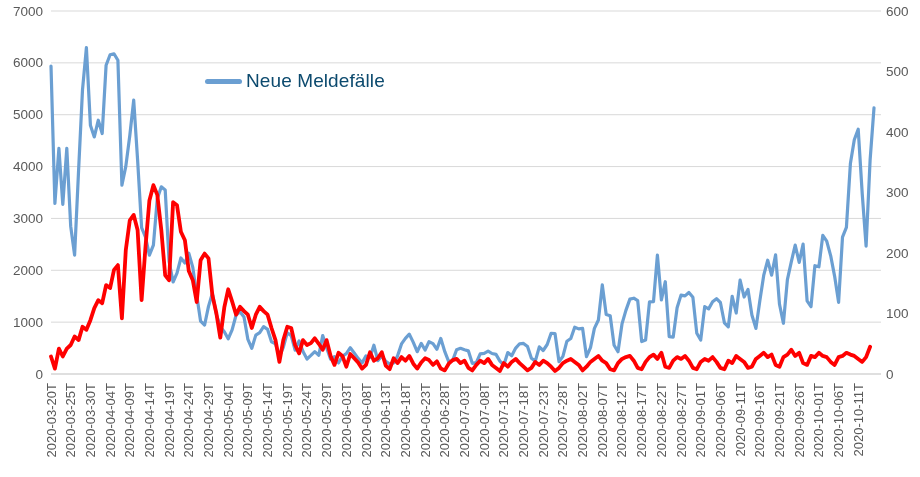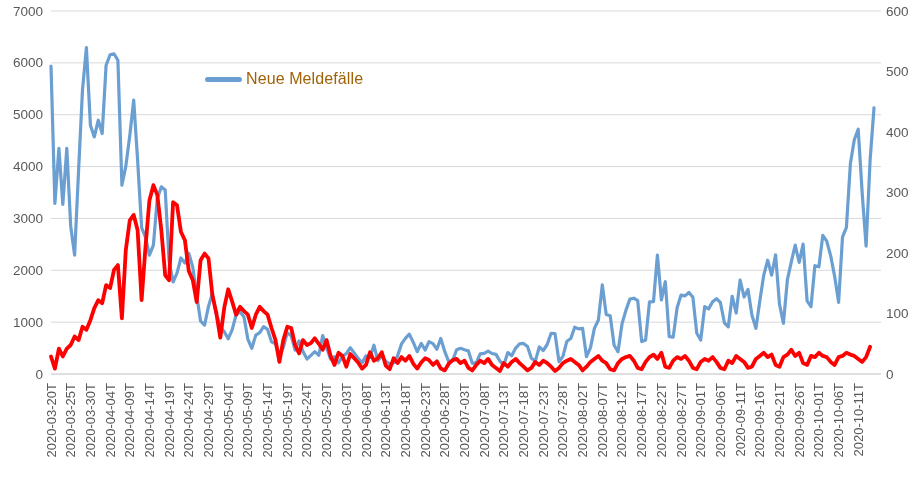--- a/index.html
+++ b/index.html
@@ -12,21 +12,21 @@
   }
   .chart-wrap svg{position:absolute;left:0;top:0;}
   .legend{
     position:absolute;
     left:205px;top:70px;
     display:flex;align-items:center;gap:21px;
     background:transparent;
   }
   .legend-item{display:flex;align-items:center;gap:4px;white-space:nowrap;}
   .swatch{width:37px;height:5px;border-radius:2.5px;flex:0 0 auto;}
-  .legend-label{font-size:16px;color:#a16207;letter-spacing:0.1px;}
+  .legend-label{font-size:19px;color:#0c4a6e;letter-spacing:0.1px;}
 </style>
 </head>
 <body>
 
 <div class="chart-wrap">
   <svg id="chart-svg" width="920" height="477" viewBox="0 0 920 477" aria-hidden="true">
       <g>
         <line x1="51" x2="881" y1="374" y2="374" stroke="#bfbfbf" stroke-width="1"></line>
         <line x1="51" x2="881" y1="322.14285714285717" y2="322.14285714285717" stroke="#d9d9d9" stroke-width="1"></line>
         <line x1="51" x2="881" y1="270.2857142857143" y2="270.2857142857143" stroke="#d9d9d9" stroke-width="1"></line>

